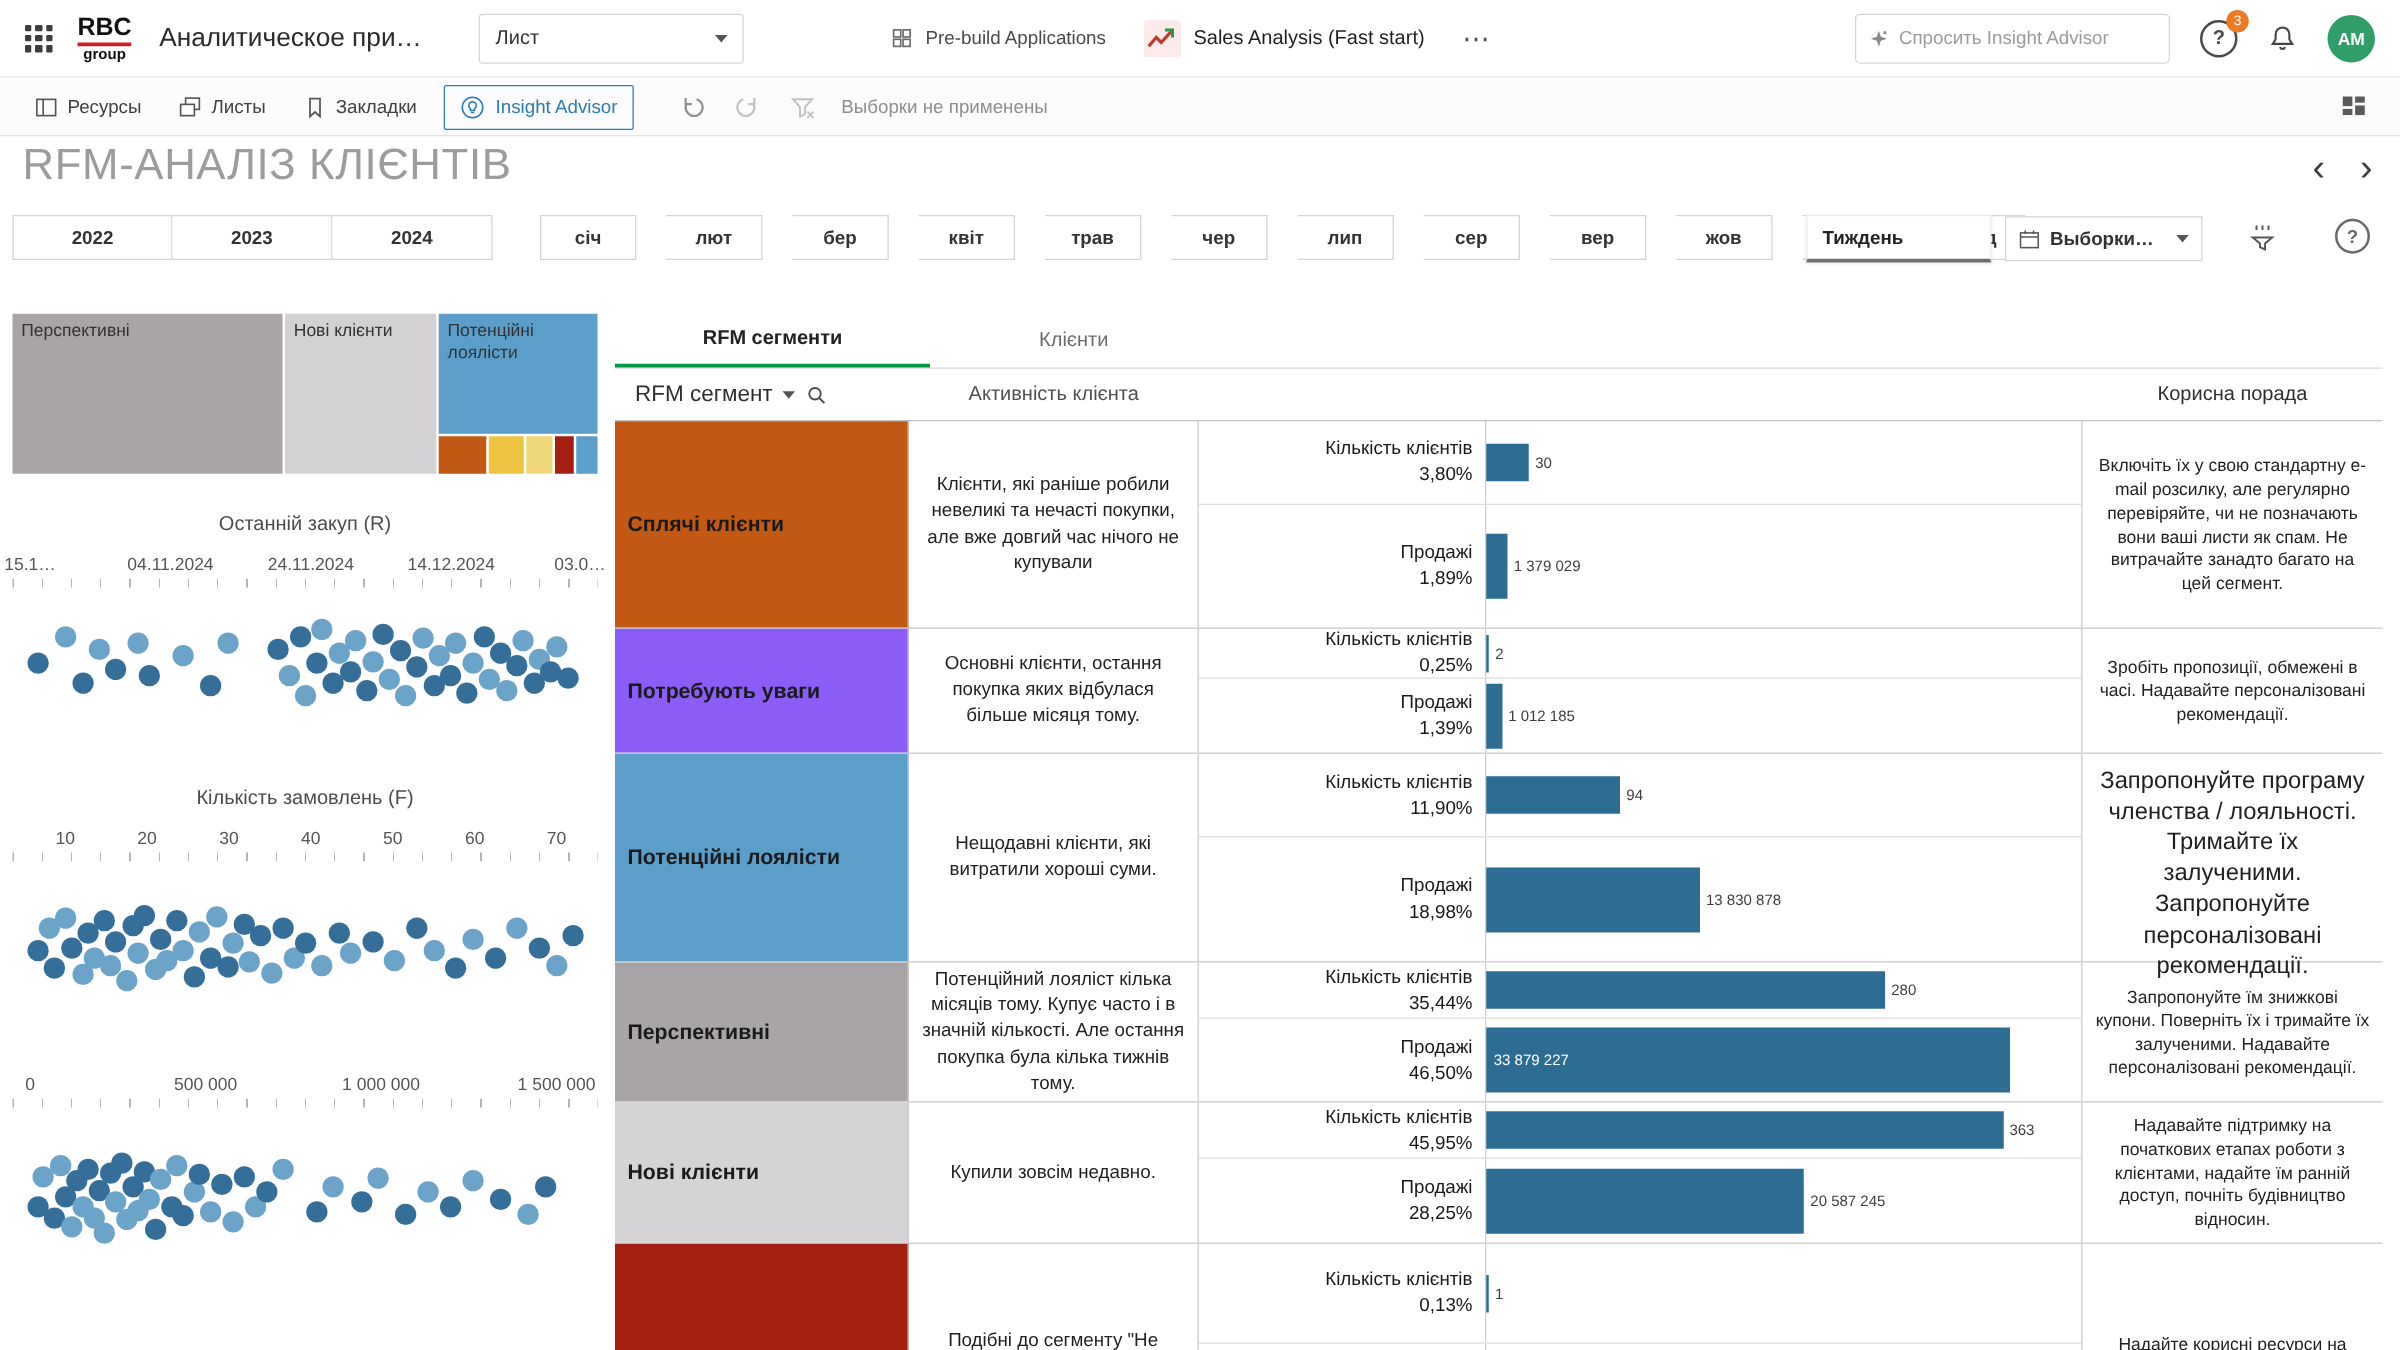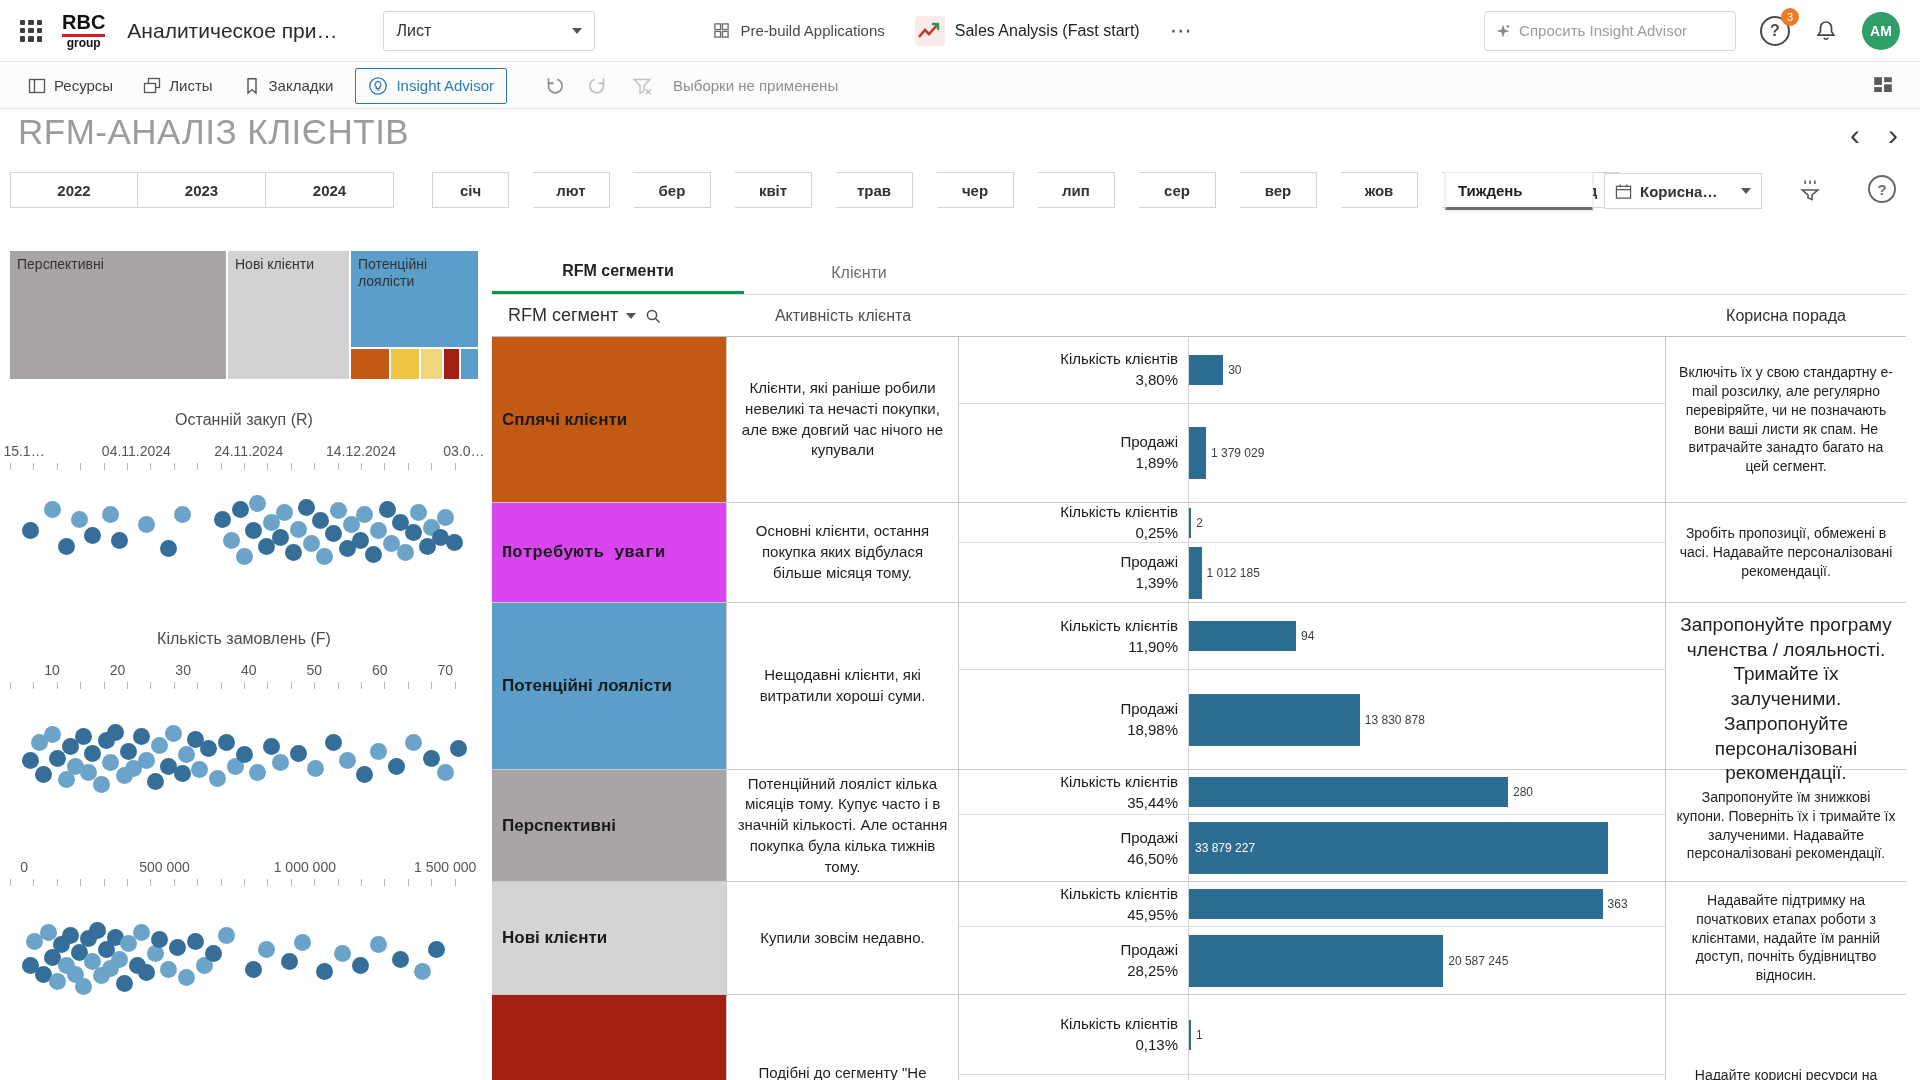--- a/index.html
+++ b/index.html
@@ -269,21 +269,21 @@
     <div class="fbtn mbtn">груд</div>
   </div>
   <div class="week">Тиждень</div>
   <div class="calsel">
     <svg width="17" height="17" viewBox="0 0 18 18">
       <rect x="1.5" y="3.5" width="15" height="12.5" fill="none" stroke="#555" stroke-width="1.3"></rect>
       <line x1="1.5" y1="7" x2="16.5" y2="7" stroke="#555" stroke-width="1.3"></line>
       <line x1="5.5" y1="1.5" x2="5.5" y2="4.5" stroke="#555" stroke-width="1.3"></line>
       <line x1="12.5" y1="1.5" x2="12.5" y2="4.5" stroke="#555" stroke-width="1.3"></line>
     </svg>
-    <span class="lbl">Корисна…</span>
+    <span class="lbl">Выборки…</span>
     <span class="caret"></span>
   </div>
   <div class="ficon">
     <svg width="24" height="24" viewBox="0 0 20 20">
       <path d="M3.5 10 h13 l-4.8 4 v4 l-3.4 -1.6 v-2.4 Z" fill="none" stroke="#555" stroke-width="1.3"></path>
       <path d="M6 2 v3 M10 2 v3 M14 2 v3" stroke="#555" stroke-width="1.3" fill="none"></path>
     </svg>
   </div>
   <div class="fhelp">
     <div class="circle-q2">?</div>
@@ -533,21 +533,21 @@
             <span class="bval-in"></span>
           </div>
           <span class="bval">1 379 029</span>
         </div>
       </div>
     </div>
     <div class="c-adv">Включіть їх у свою стандартну e-mail розсилку, але регулярно перевіряйте, чи не позначають вони ваші листи як спам. Не витрачайте занадто багато на цей сегмент.</div>
   </div>
 
   <div class="trow r1">
-    <div class="c-seg" style="background: #d946ef; color: rgb(26, 26, 26); font-family: Liberation Mono, monospace;">
+    <div class="c-seg" style="background: #8b5cf6; color: rgb(26, 26, 26);">
       <span>Потребують уваги</span>
     </div>
     <div class="c-desc">Основні клієнти, остання покупка яких відбулася більше місяця тому.</div>
     <div class="c-met">
       <div class="mrow cnt">
         <div class="mlabel">
           <span>Кількість клієнтів</span>
           <span>0,25%</span>
         </div>
         <div class="mbars">

